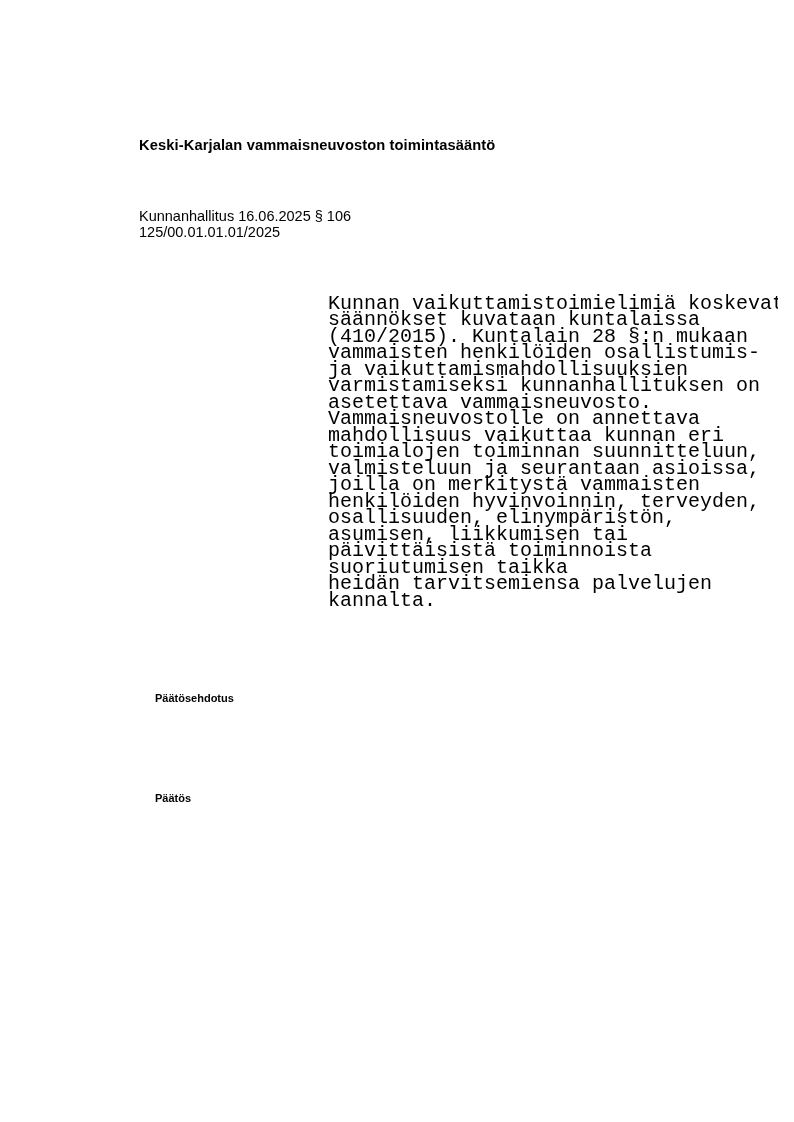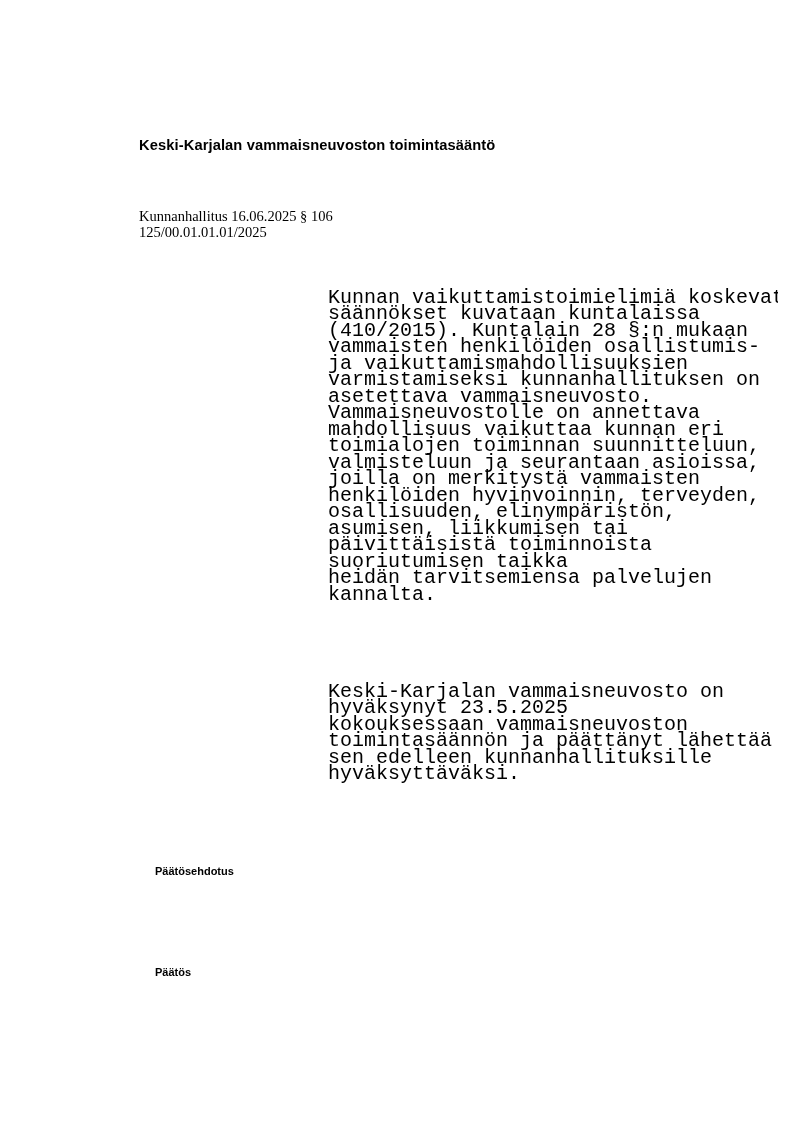--- a/index.html
+++ b/index.html
@@ -25,23 +25,22 @@
     font-size: 14.7px;
     font-weight: bold;
     line-height: 16.5px;
     letter-spacing: 0.1px;
     margin-bottom: 22px;
     white-space: pre-line;
   }
   .doc-meta {
     font-size: 14.5px;
     line-height: 16.5px;
-    margin-bottom: 1px;
+    margin-bottom: 7px;
     white-space: pre-line;
-    font-family: Liberation Serif, serif;
   }
   .row {
     display: flex;
     align-items: flex-start;
   }
   .label-col {
     width: 173px;
     flex: 0 0 173px;
     font-size: 11px;
     font-weight: bold;
@@ -77,26 +76,20 @@
 ja vaikuttamismahdollisuuksien varmistamiseksi kunnanhallituksen  on
 asetettava vammaisneuvosto. Vammaisneuvostolle on annettava
 mahdollisuus vaikuttaa  kunnan eri toimialojen  toiminnan suunnitteluun,
 valmisteluun ja seurantaan asioissa, joilla  on merkitystä vammaisten
 henkilöiden  hyvinvoinnin,  terveyden, osallisuuden,  elinympäristön,
 asumisen, liikkumisen tai päivittäisistä toiminnoista suoriutumisen taikka
 heidän  tarvitsemiensa palvelujen  kannalta.</div>
     </div>
 
 
-    <div class="row para-row">
-      <div class="label-col"></div>
-      <div class="text-col">Keski-Karjalan vammaisneuvosto on hyväksynyt 23.5.2025
-kokouksessaan vammaisneuvoston toimintasäännön ja päättänyt  lähettää
-sen edelleen  kunnanhallituksille  hyväksyttäväksi.</div>
-    </div>
 
 
     <div class="row section-row">
       <div class="label-col">Päätösehdotus</div>
     </div>
 
     <div class="row section-row">
       <div class="label-col">Päätös</div>
     </div>
 

